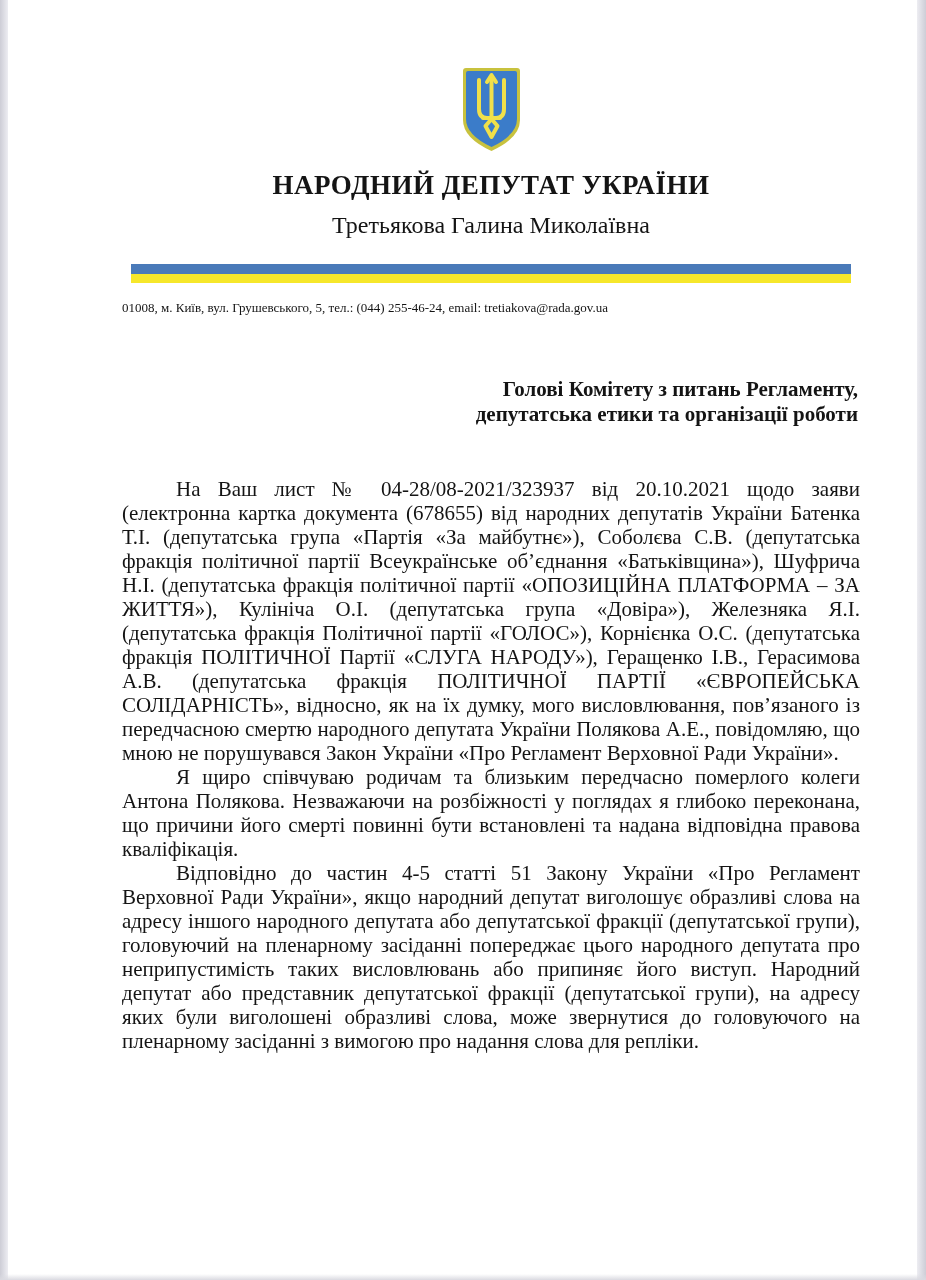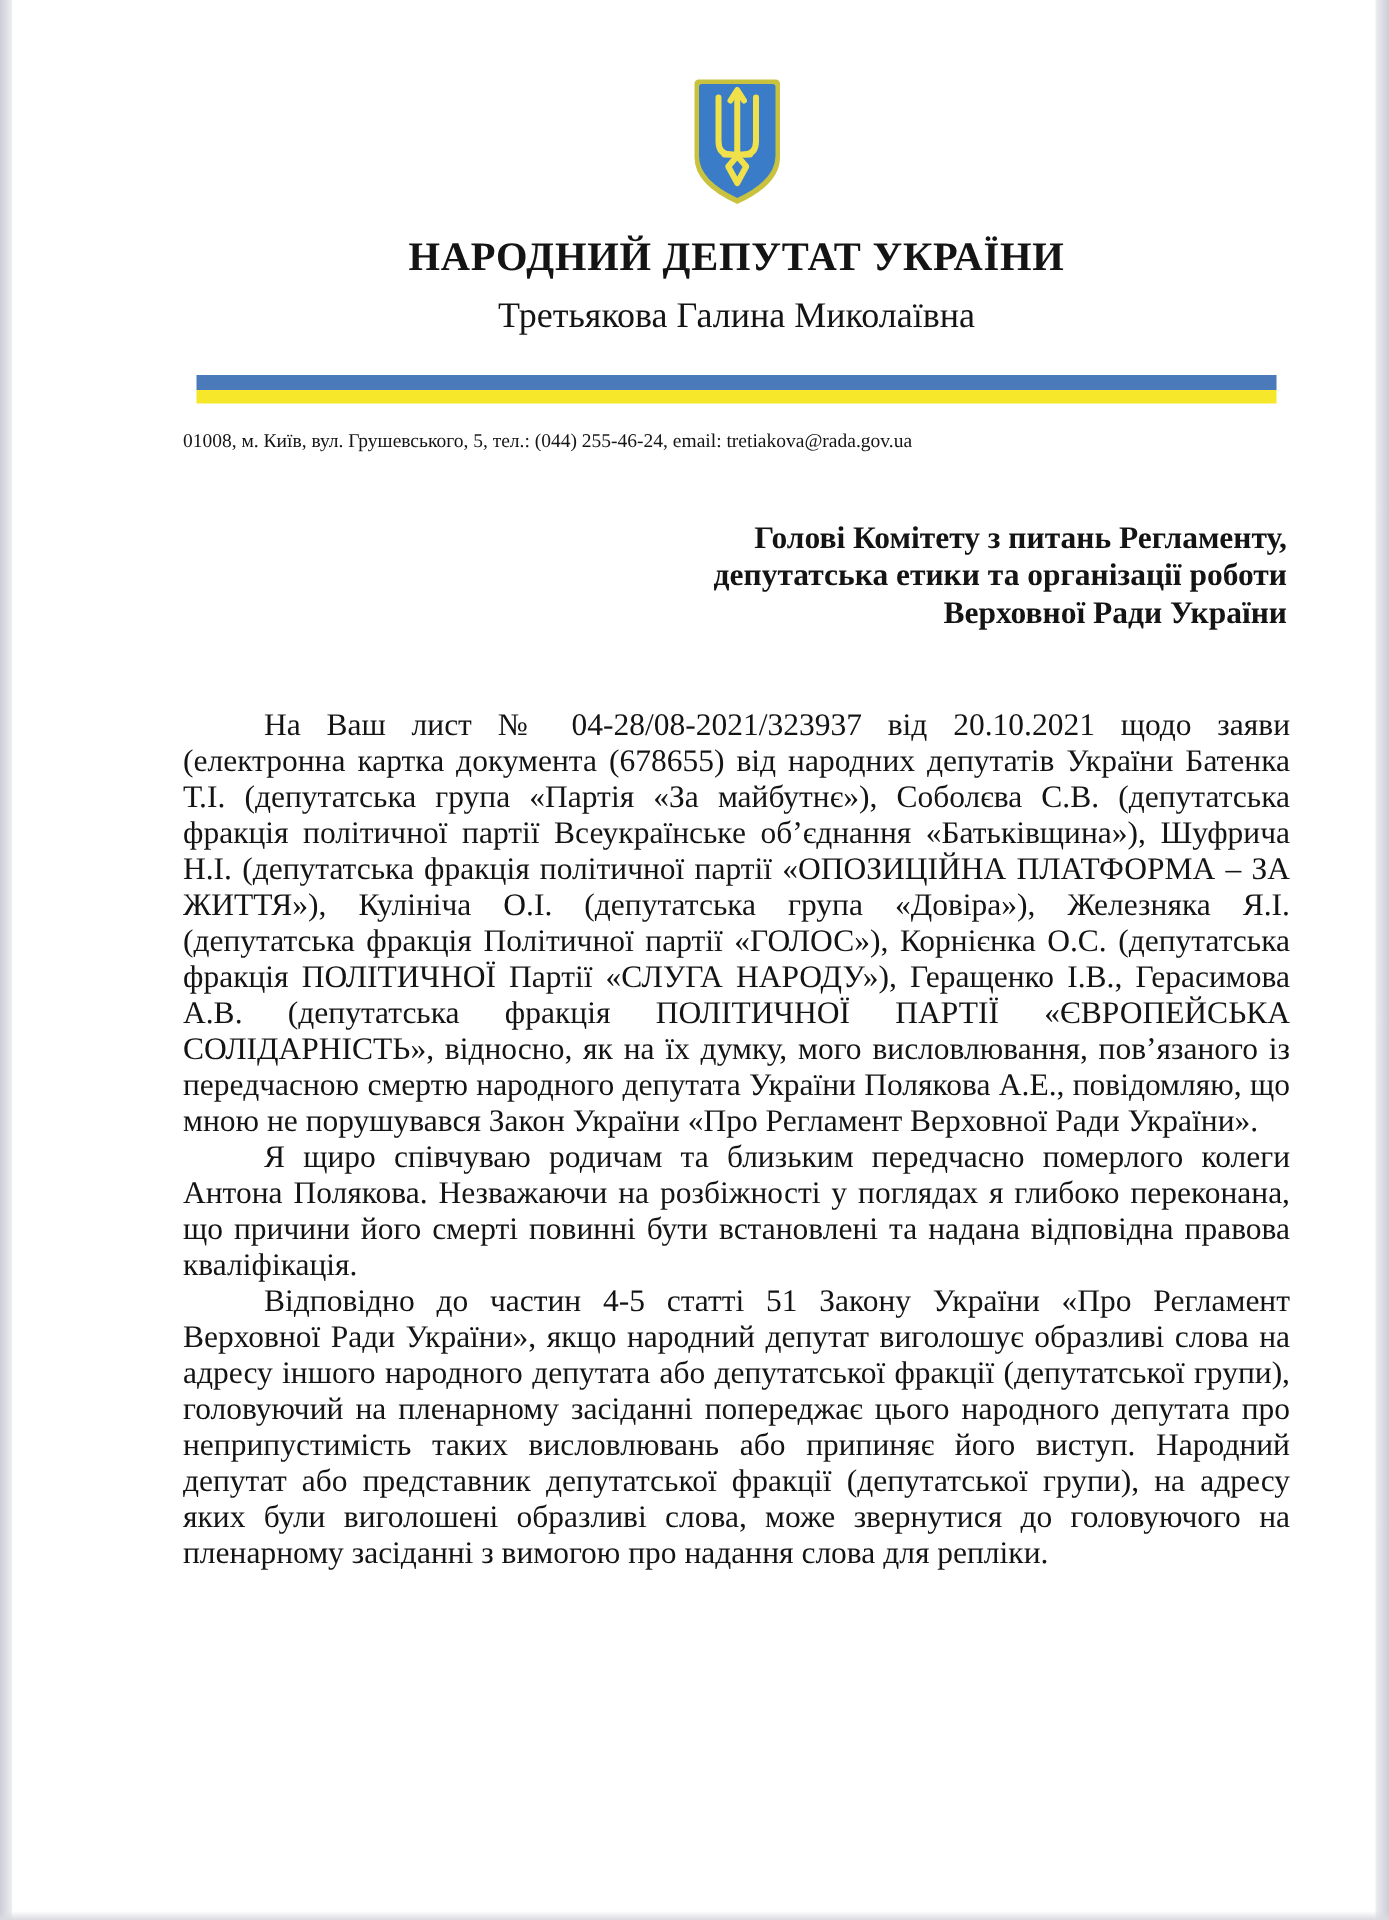--- a/index.html
+++ b/index.html
@@ -23,21 +23,21 @@
     width: 9px; height: 100%;
     background: linear-gradient(to left, #cdcdd6, #ededf2);
   }
   .edge-bottom {
     position: absolute; left: 0; bottom: 0;
     width: 100%; height: 6px;
     background: linear-gradient(to top, #dadae1, rgba(255,255,255,0));
   }
   .content {
     position: absolute;
-    left: 122px; top: 0;
+    left: 122px; top: 15px;
     width: 738px;
   }
   .emblem-wrap {
     padding-top: 52px;
     text-align: center;
   }
   .emblem-wrap svg { display: inline-block; }
   .letterhead-title {
     margin-top: 14px;
     text-align: center;
@@ -59,21 +59,21 @@
   }
   .flag-stripe .blue { height: 10px; }
   .flag-stripe .yellow { height: 9px; }
   .address-line {
     margin-top: 14px;
     text-align: left;
     font-size: 13px;
     line-height: 22px;
   }
   .recipient-block {
-    margin-top: 41px;
+    margin-top: 58px;
     text-align: right;
     font-weight: bold;
     font-size: 21px;
     line-height: 25px;
     padding-right: 2px;
   }
   .letter-body {
     margin-top: 50px;
     font-size: 21px;
     line-height: 24px;
@@ -116,21 +116,20 @@
   <div class="flag-stripe">
     <div class="blue" style="background: rgb(74, 122, 185);"></div>
     <div class="yellow" style="background: rgb(246, 231, 43);"></div>
   </div>
 
   <div class="address-line">01008, м. Київ, вул. Грушевського, 5, тел.: (044) 255-46-24, email: tretiakova@rada.gov.ua</div>
 
   <div class="recipient-block">
       <div>Голові Комітету з питань Регламенту,</div>
       <div>депутатська етики та організації роботи</div>
-      <div>Верховної Ради України</div>
     </div>
 
   <div class="letter-body">
       <p class="para"><span>На Ваш лист № 04-28/08-2021/323937 від 20.10.2021 щодо заяви (електронна картка документа (678655) від народних депутатів України Батенка Т.І. (депутатська група «Партія «За майбутнє»), Соболєва С.В. (депутатська фракція політичної партії Всеукраїнське об’єднання «Батьківщина»), Шуфрича Н.І. (депутатська фракція політичної партії «ОПОЗИЦІЙНА ПЛАТФОРМА – ЗА ЖИТТЯ»), Кулініча О.І. (депутатська група «Довіра»), Железняка Я.І. (депутатська фракція Політичної партії «ГОЛОС»), Корнієнка О.С. (депутатська фракція ПОЛІТИЧНОЇ Партії «СЛУГА НАРОДУ»), Геращенко І.В., Герасимова А.В. (депутатська фракція ПОЛІТИЧНОЇ ПАРТІЇ «ЄВРОПЕЙСЬКА СОЛІДАРНІСТЬ», відносно, як на їх думку, мого висловлювання, пов’язаного із передчасною смертю народного депутата України Полякова А.Е., повідомляю, що мною не порушувався Закон України «Про Регламент Верховної Ради України».</span></p>
       <p class="para"><span>Я щиро співчуваю родичам та близьким передчасно померлого колеги Антона Полякова. Незважаючи на розбіжності у поглядах я глибоко переконана, що причини його смерті повинні бути встановлені та надана відповідна правова кваліфікація.</span></p>
       <p class="para"><span>Відповідно до частин 4-5 статті 51 Закону України «Про Регламент Верховної Ради України», якщо народний депутат </span><span class="bold">виголошує образливі слова</span><span> на адресу іншого народного депутата або депутатської фракції (депутатської групи), головуючий на пленарному засіданні попереджає цього народного депутата про неприпустимість таких висловлювань або припиняє його виступ. Народний депутат або представник депутатської фракції (депутатської групи), на адресу яких були </span><span class="bold">виголошені образливі слова,</span><span> може звернутися до головуючого на пленарному засіданні з вимогою про надання слова для репліки.</span></p>
     </div>
 
 </div>
 

